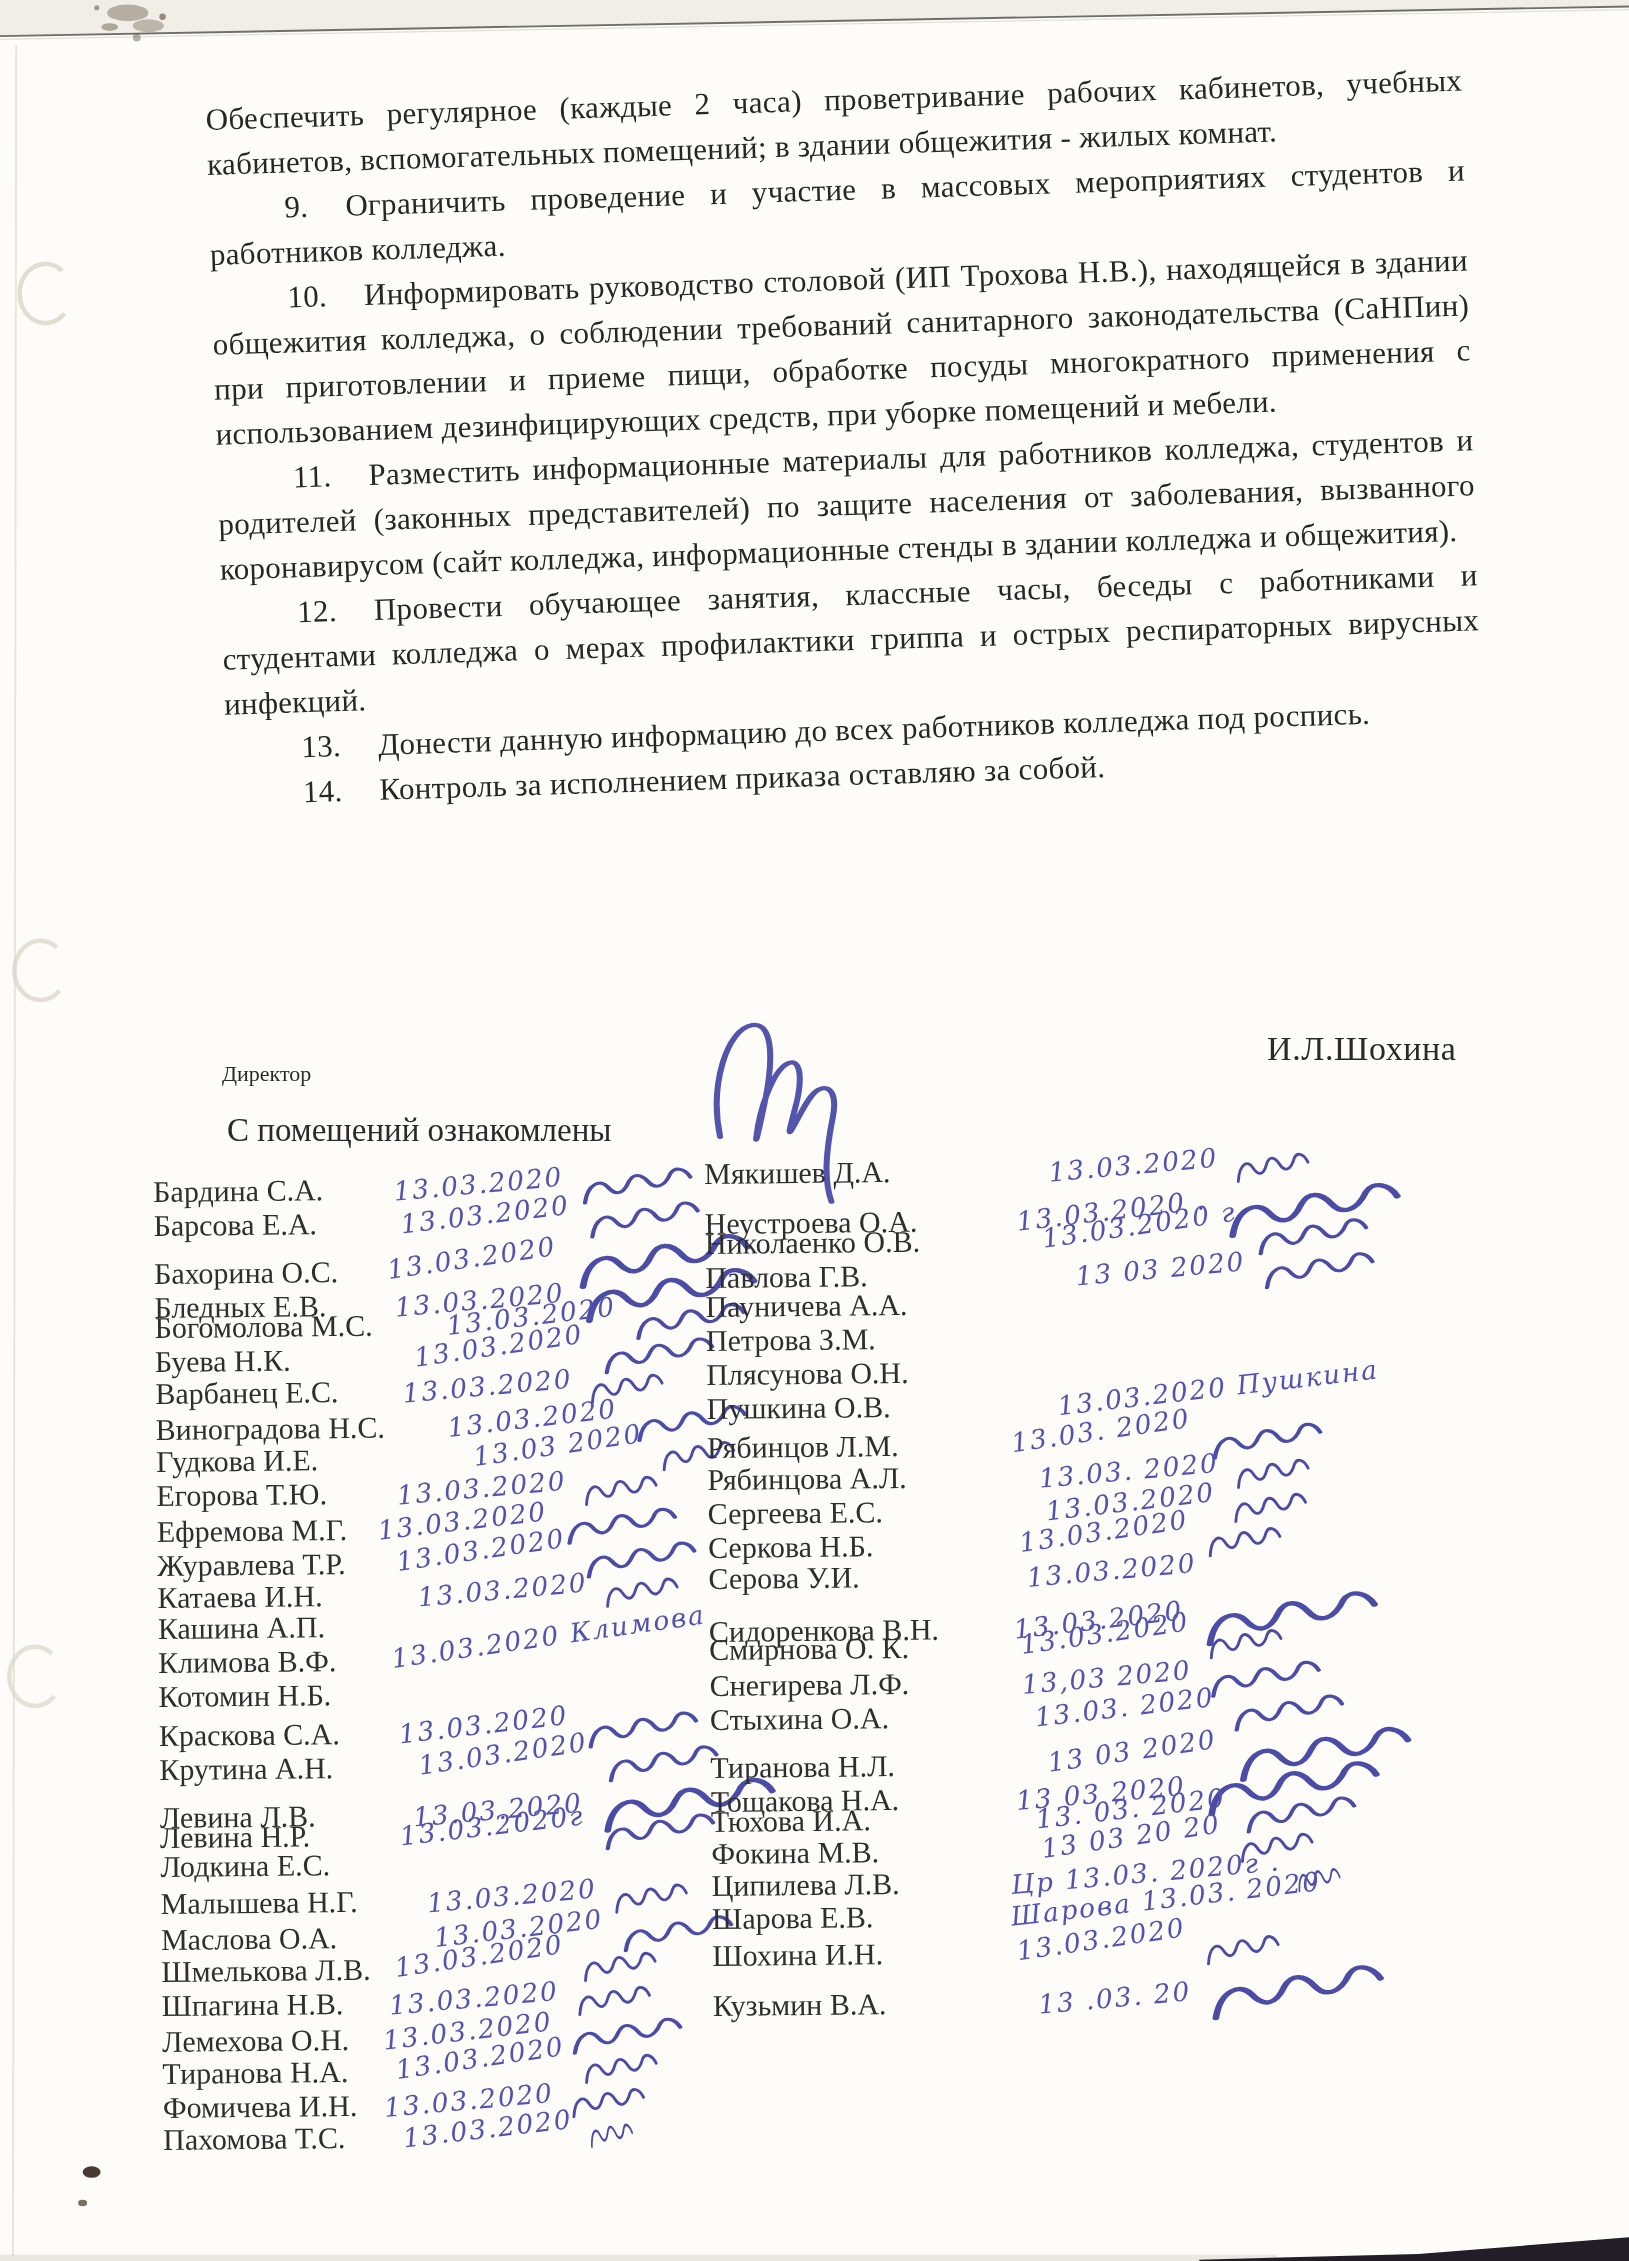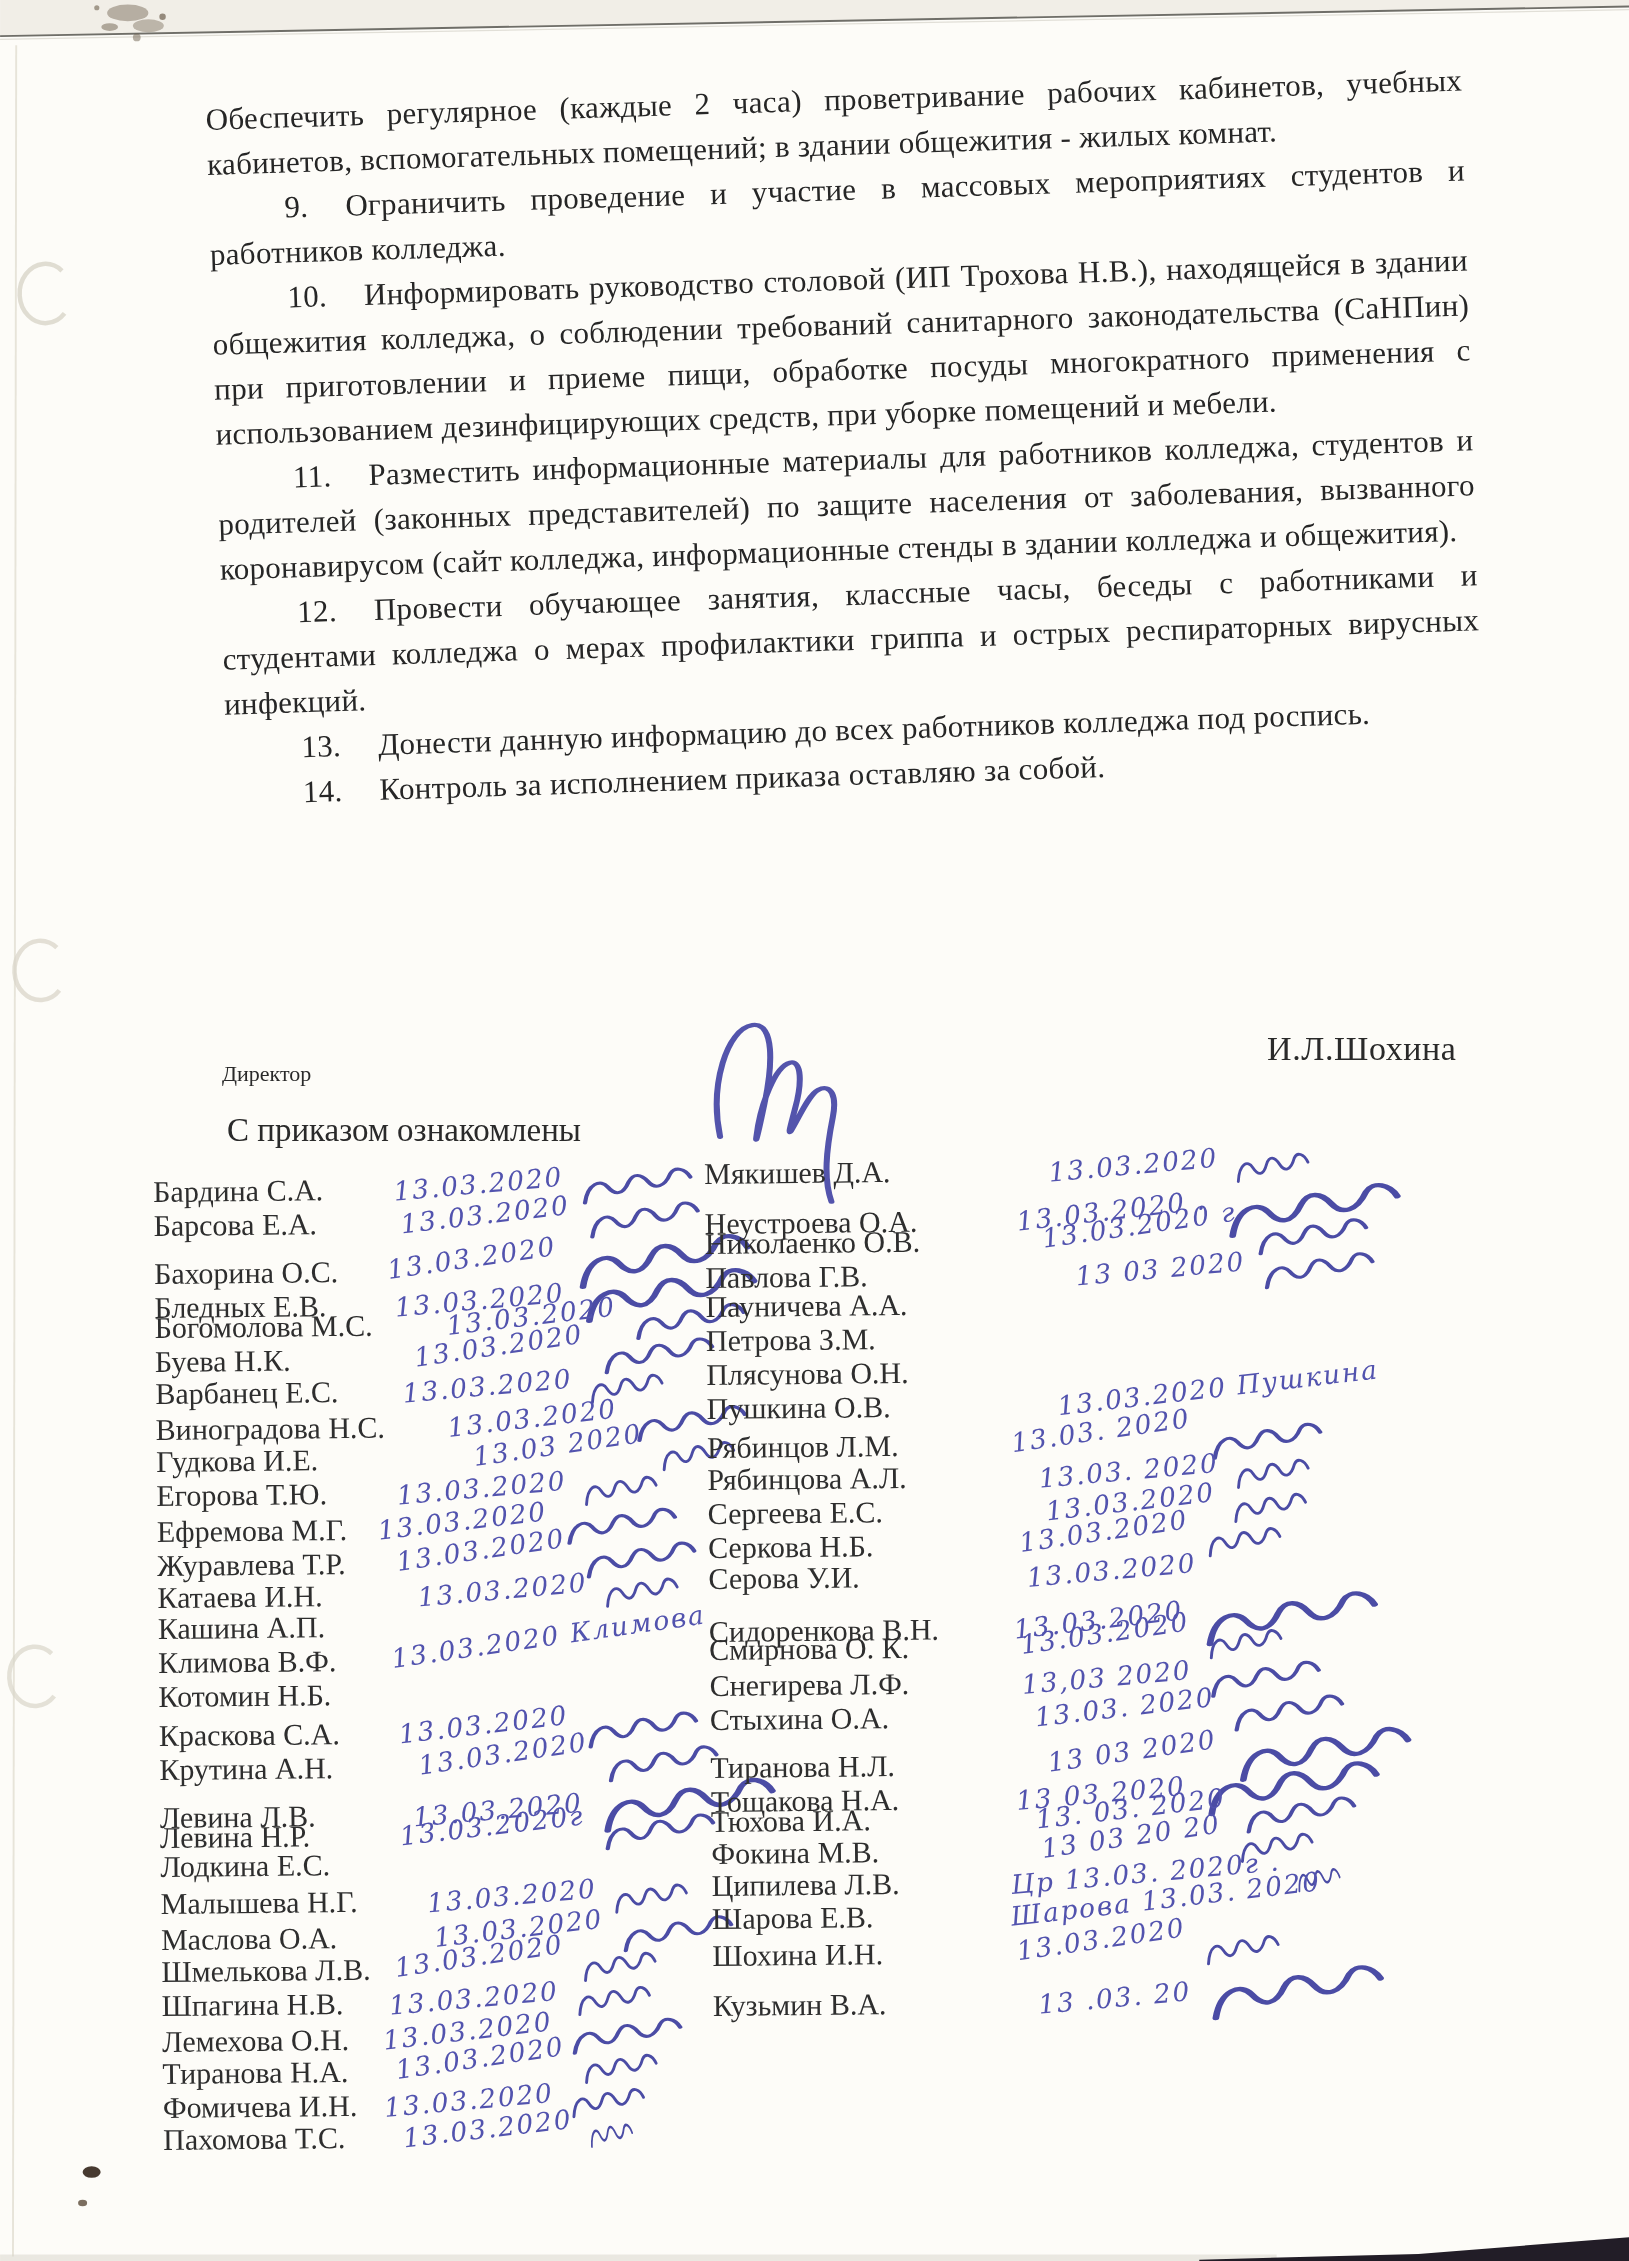--- a/index.html
+++ b/index.html
@@ -90,21 +90,21 @@
     <p><span class="pnum">12.</span><span>Провести  обучающее занятия, классные часы, беседы с работниками и студентами колледжа о мерах профилактики гриппа и острых респираторных вирусных инфекций.</span></p>
     <p><span class="pnum">13.</span><span>Донести данную информацию до всех работников колледжа  под роспись.</span></p>
     <p><span class="pnum">14.</span><span>Контроль за исполнением приказа оставляю за собой.</span></p>
   </div>
 
   <div class="director-label">Директор</div>
   <svg class="director-sig" width="161" height="216" viewBox="0 0 240 460" preserveAspectRatio="none">
     <path d="M30,300 C14,190 40,70 78,62 C112,55 108,150 96,230 C88,285 82,320 84,300 C90,230 112,150 134,142 C152,136 152,186 142,238 C136,272 130,300 136,286 C148,258 162,210 176,200 C196,186 204,214 198,258 C188,330 184,390 196,438" stroke="#4a4ba8" stroke-width="9" fill="none" stroke-linecap="round" opacity="0.95"></path>
   </svg>
   <div class="director-name">И.Л.Шохина</div>
-  <div class="ack-label">С приказом ознакомлены</div>
+  <div class="ack-label">С помещений ознакомлены</div>
 
   <div class="col col-left" id="col-left">
       <div class="sig-row">
     <span class="sig-name">Бардина  С.А.</span>
     <span class="sig-hand" style="margin-left: 19.3px;">13.03.2020</span>
     <svg class="scribble scr-l" viewBox="0 0 120 48" preserveAspectRatio="none">
       <path d="M4,38 C10,10 24,6 30,20 C36,34 44,36 52,18 C58,6 66,8 72,22 C78,36 88,34 96,16 C102,6 112,12 116,26"></path>
     </svg>
   </div>
       <div class="sig-row">

